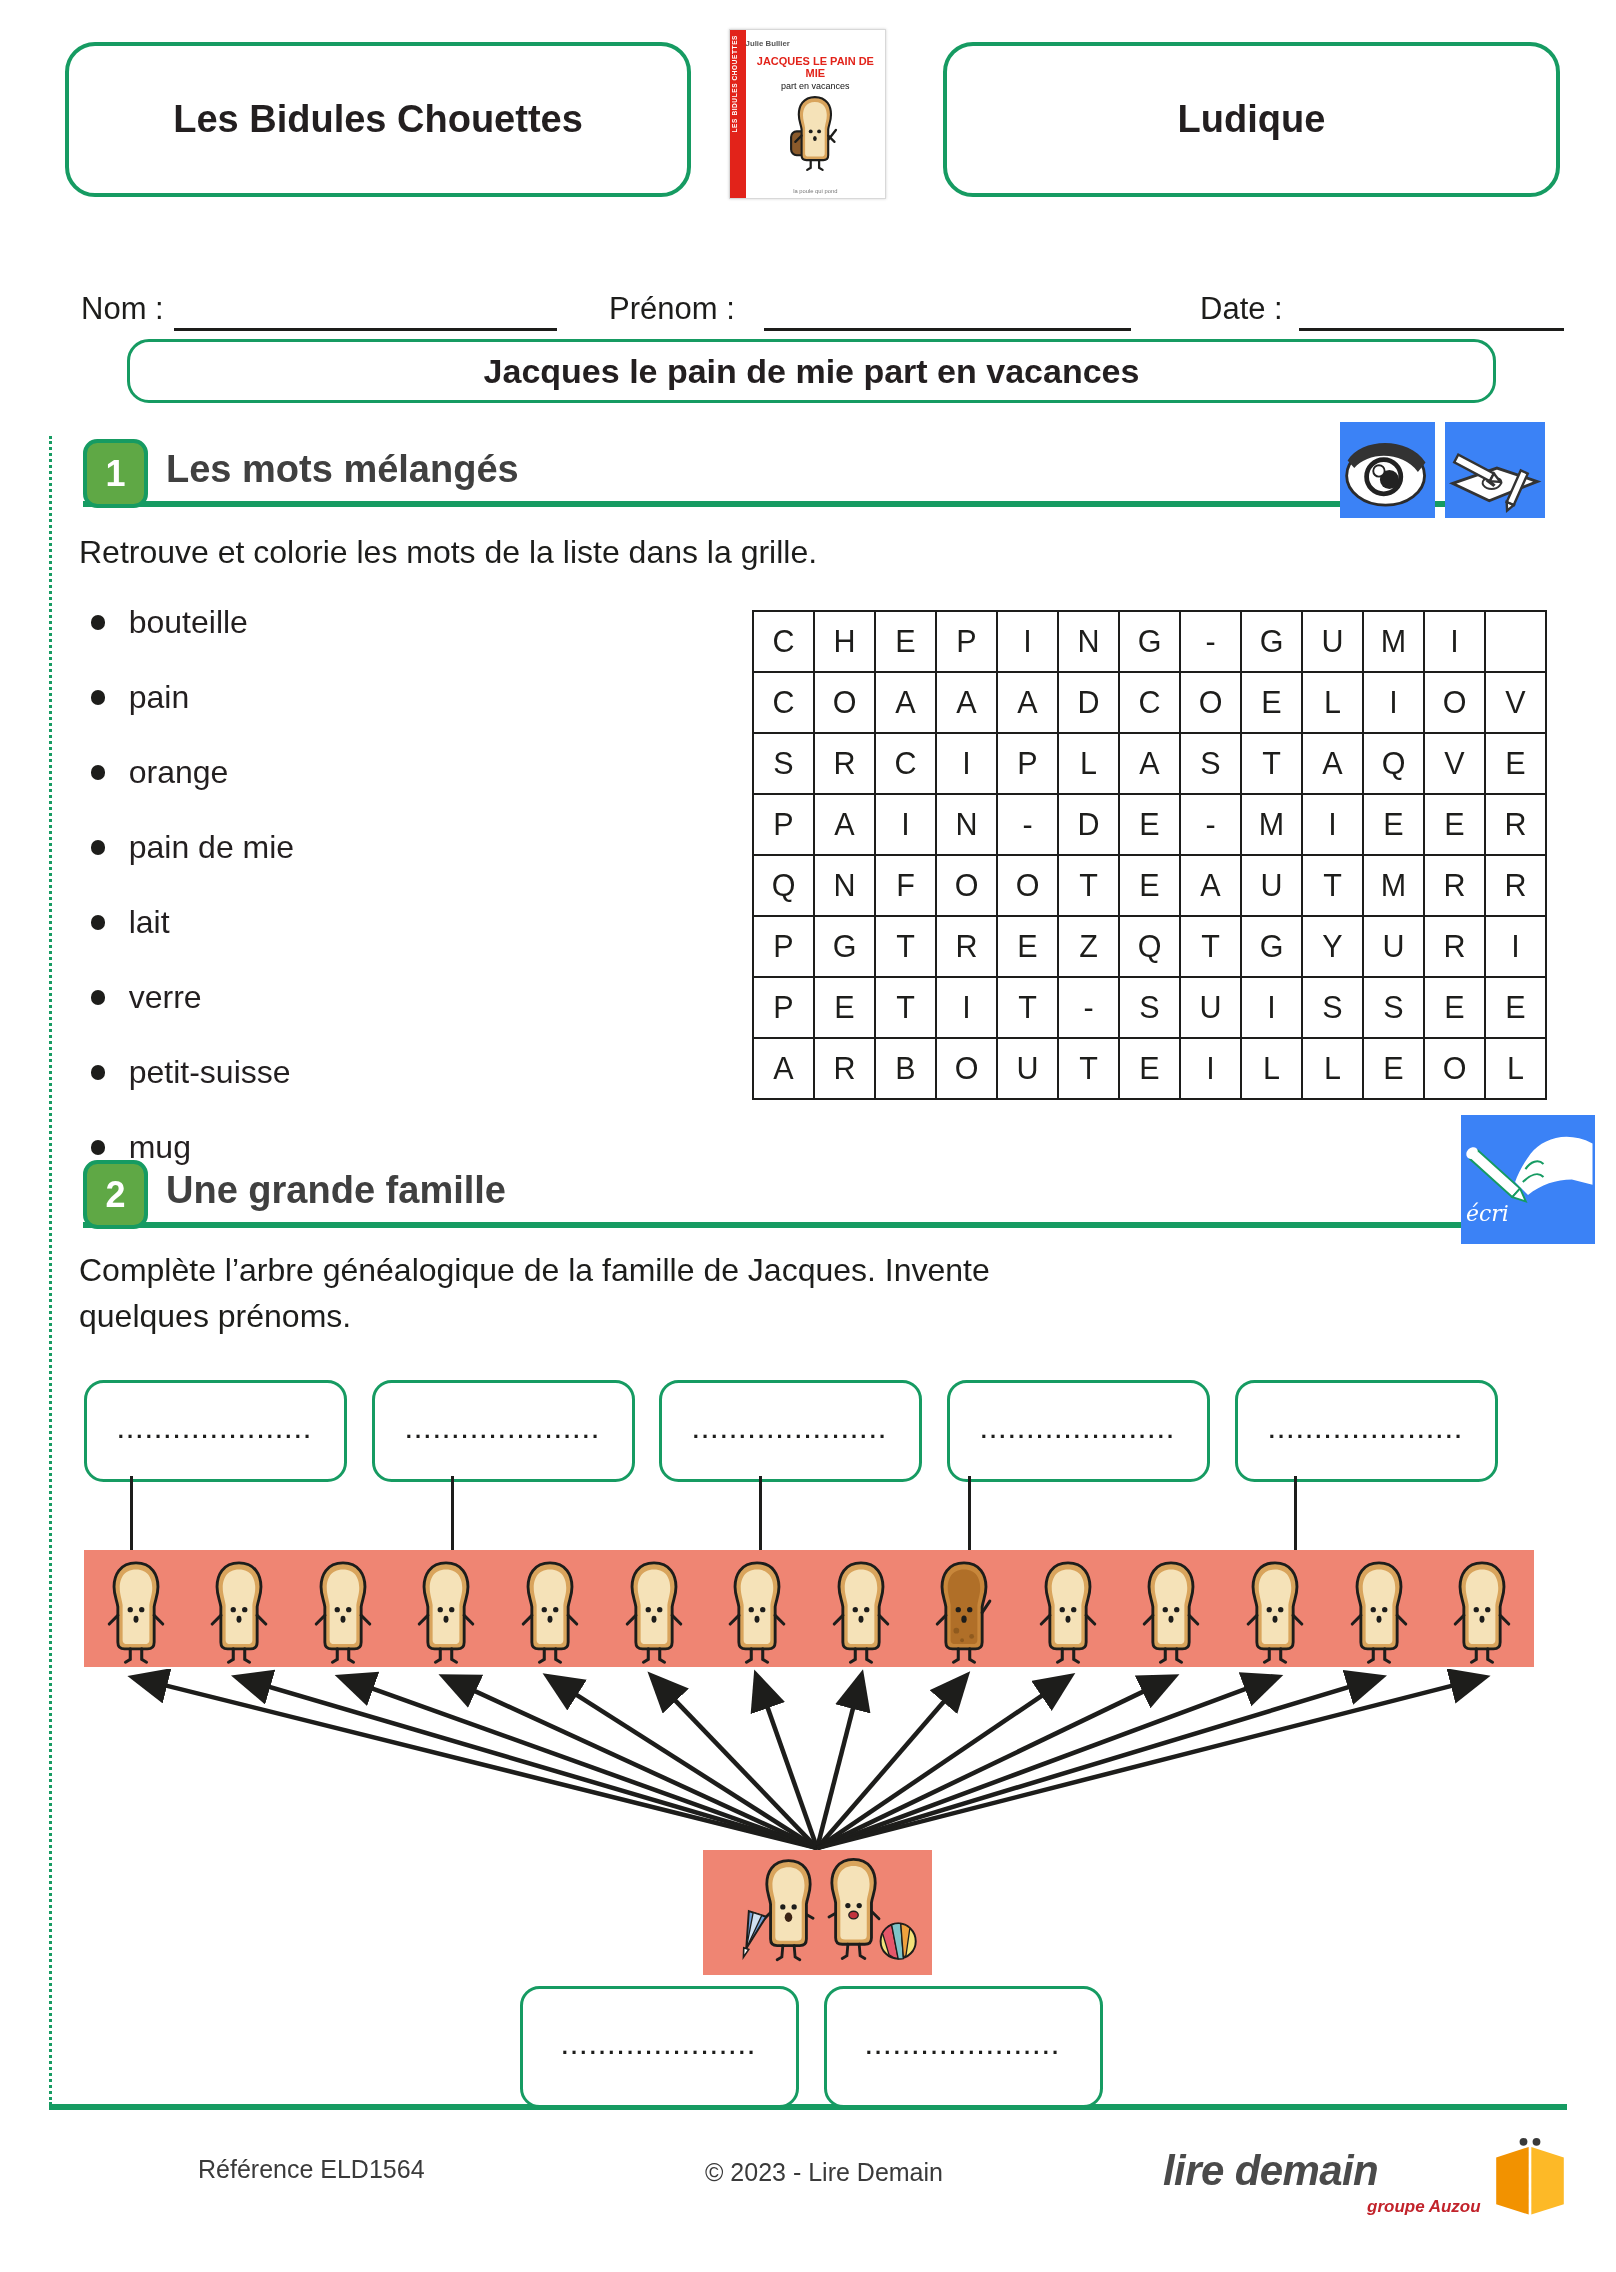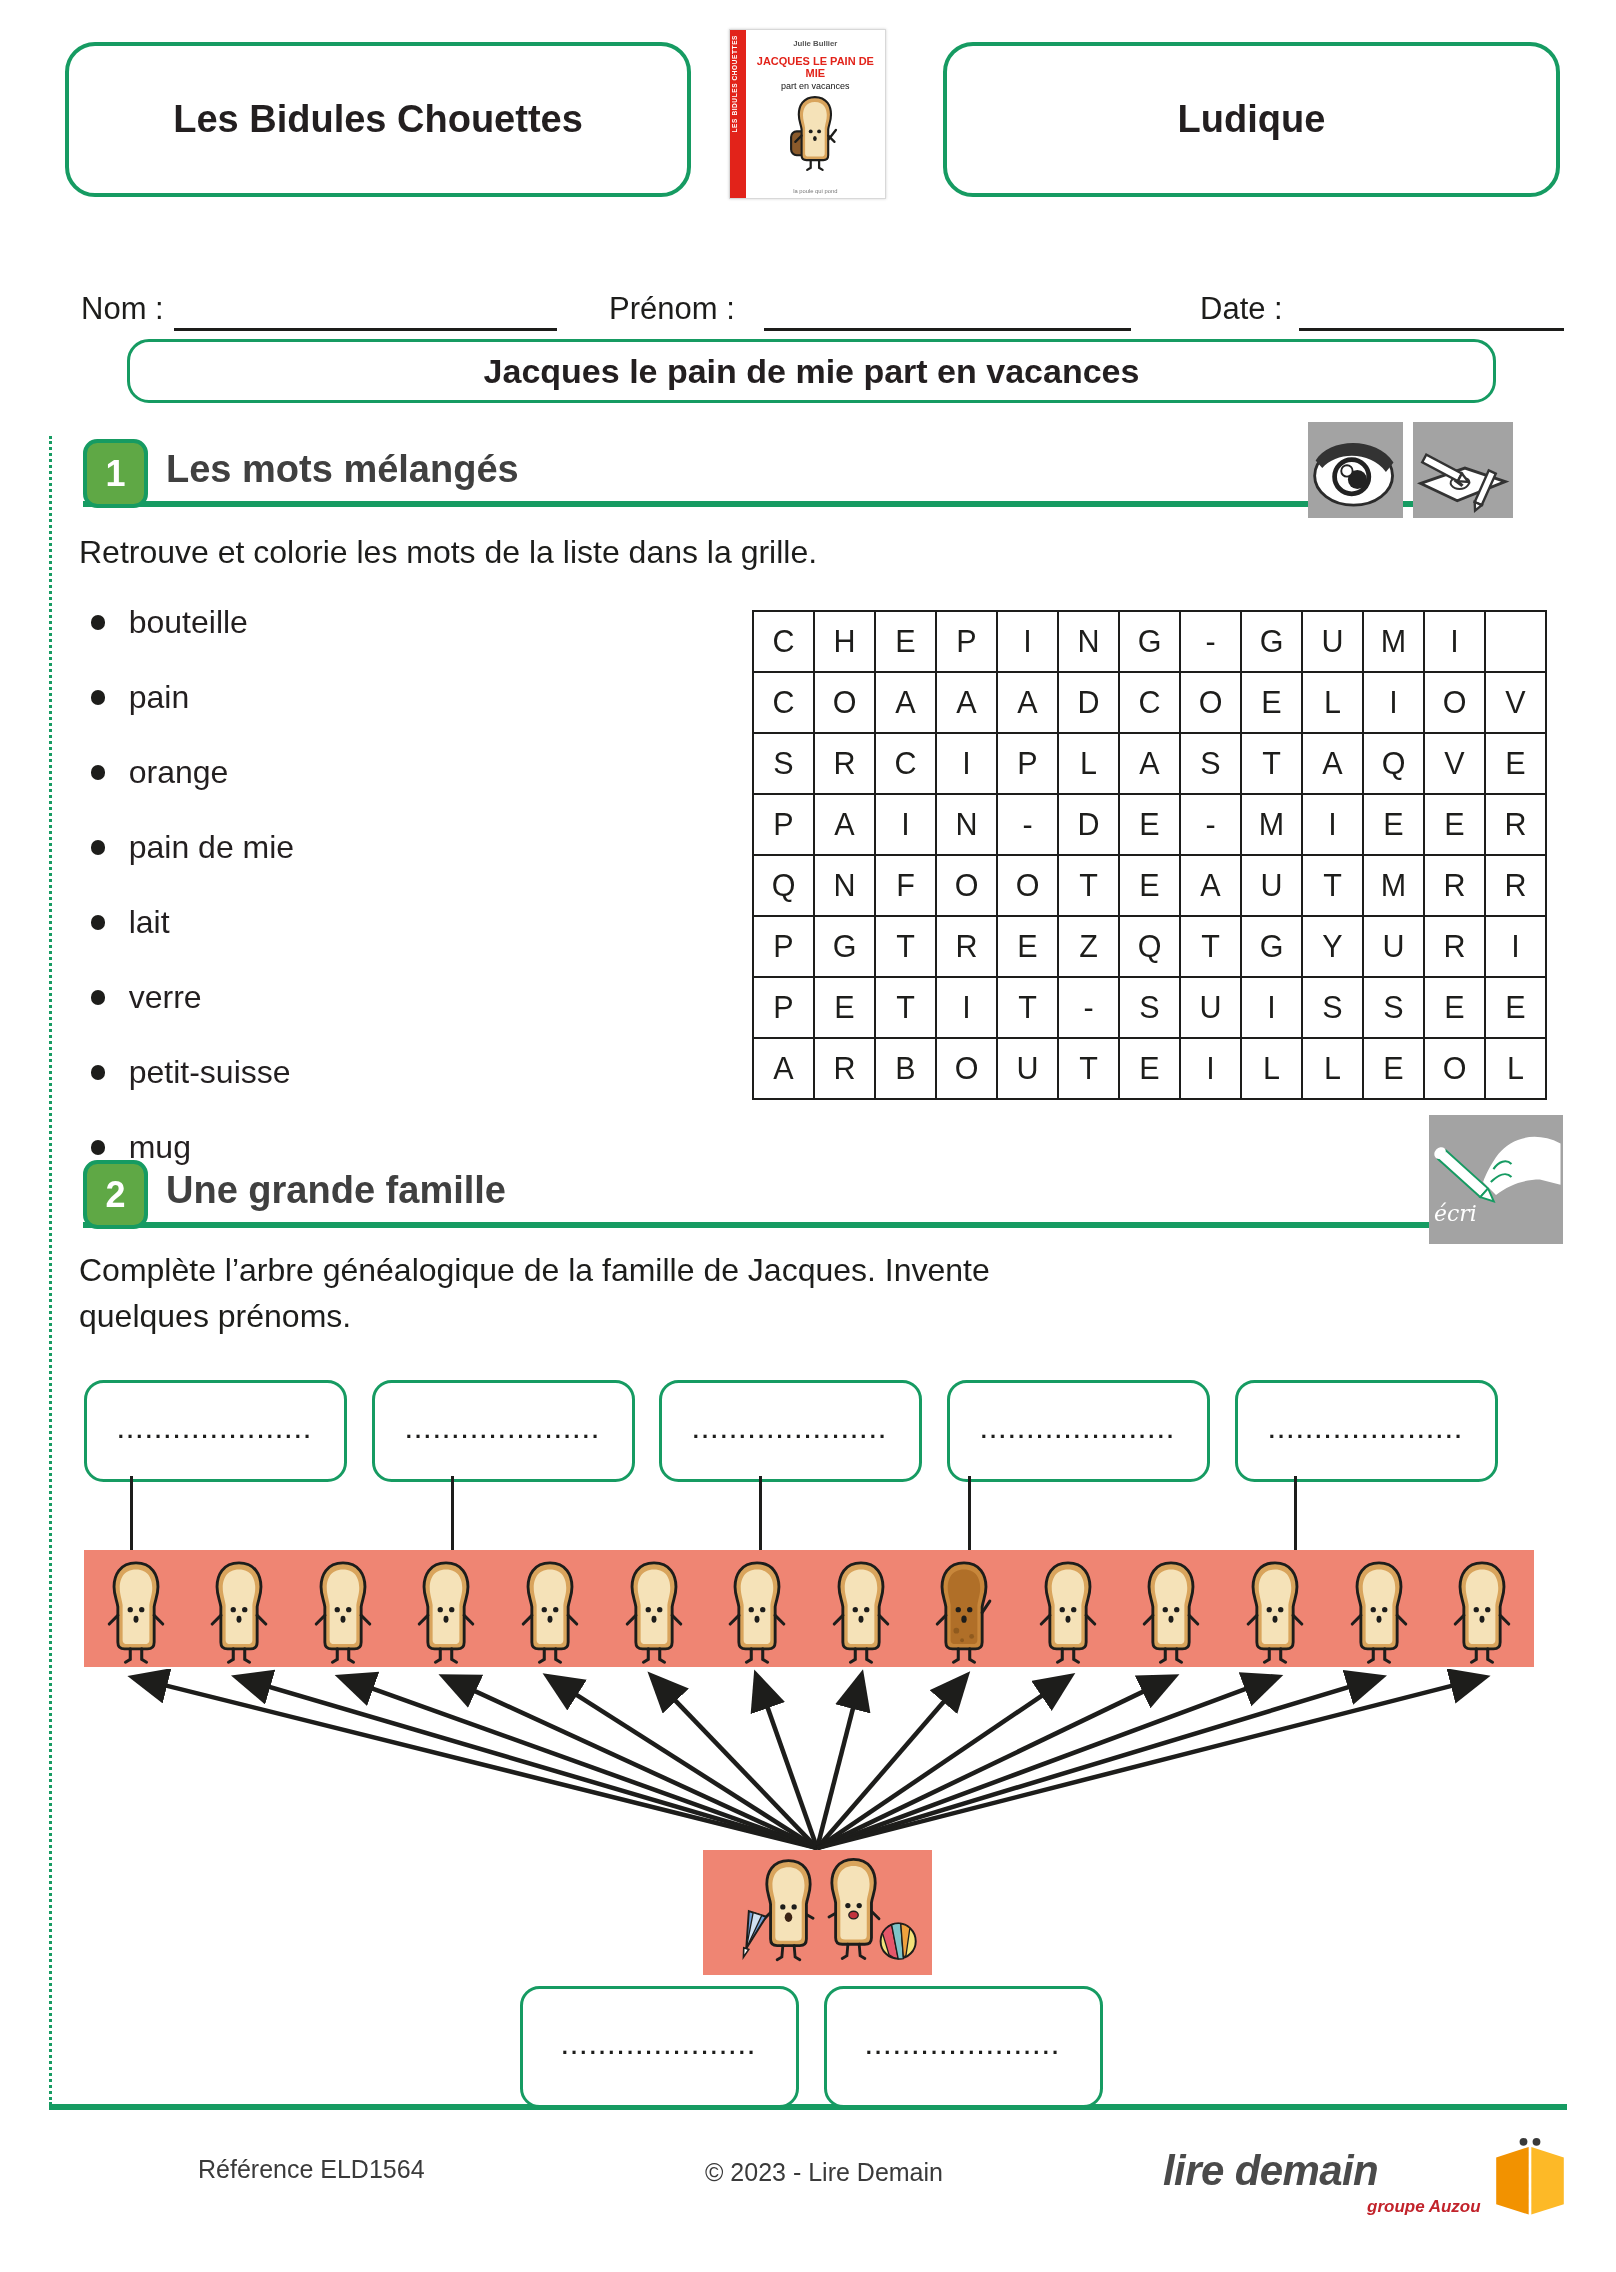--- a/index.html
+++ b/index.html
@@ -7,40 +7,40 @@
         font-family:"Liberation Sans",sans-serif;color:#231F20;overflow:hidden;}
   .abs{position:absolute;}
   
   .hdr-box{border:4.5px solid #169B62;border-radius:30px;display:flex;align-items:center;
            justify-content:center;font-size:38px;font-weight:bold;background:#fff;}
   
   .cover{background:#fff;border:0.6px solid #d8d8d8;box-shadow:0 0 2.6px rgba(0,0,0,.18);}
   .cover .spine{position:absolute;left:0;top:0;width:15.6px;height:100%;background:#E2231A;}
   .spine span{position:absolute;top:5.2px;left:1.3px;width:13px;writing-mode:vertical-rl;
       transform:rotate(180deg);font-size:6.5px;font-weight:bold;color:#fff;letter-spacing:0.6px;}
-  .cover .author{position:absolute;top:9px;left:15.6px;right:0;text-align:center;
+  .cover .author{position:absolute;top:9px;left:15.6px;right:0;
       font-size:7.8px;font-weight:bold;color:#555;}
   .cover .ctitle{position:absolute;top:25px;left:17px;right:1.3px;text-align:center;
       font-size:11px;line-height:12px;font-weight:bold;color:#E2231A;}
   .cover .csub{position:absolute;top:51px;left:15.6px;right:0;text-align:center;
       font-size:9px;font-weight:normal;color:#111;}
   .cover .cpub{position:absolute;bottom:3.9px;left:15.6px;right:0;text-align:center;
       font-size:5.8px;color:#777;}
   
   .idlabel{font-size:31px;color:#1d1d1b;}
   .idline{height:3.2px;background:#1d1d1b;}
   
   .title-box{border:3.2px solid #169B62;border-radius:22px;display:flex;align-items:center;
       justify-content:center;font-size:34px;font-weight:bold;background:#fff;}
   
   .badge{background:#5FA845;border:4.5px solid #169B62;border-radius:14.3px;display:flex;
       align-items:center;justify-content:center;color:#fff;font-size:36px;font-weight:bold;}
   .sec-title{font-size:38px;font-weight:bold;color:#404040;}
   .sec-bar{height:5.8px;background:#169B62;}
-  .icon-box{background:#a3a3a3;}
+  .icon-box{background:#3b82f6;margin-left:32px;}
   .dotted-left{border-left:3.9px dotted #169B62;width:0;}
   .instr{font-size:32px;color:#1d1d1b;}
   
   .wlist{display:flex;flex-direction:column;gap:38px;}
   .wlist .item{display:flex;align-items:center;gap:23.4px;font-size:32px;}
   .wlist .dot{width:14.3px;height:14.3px;border-radius:50%;background:#1d1d1b;flex:none;}
   
   .wgrid{display:grid;grid-template-columns:repeat(13,61px);grid-auto-rows:61px;
       border:1.3px solid #1d1d1b;background:#fff;}
   .wgrid .cell{border:1.3px solid #1d1d1b;display:flex;align-items:center;justify-content:center;

